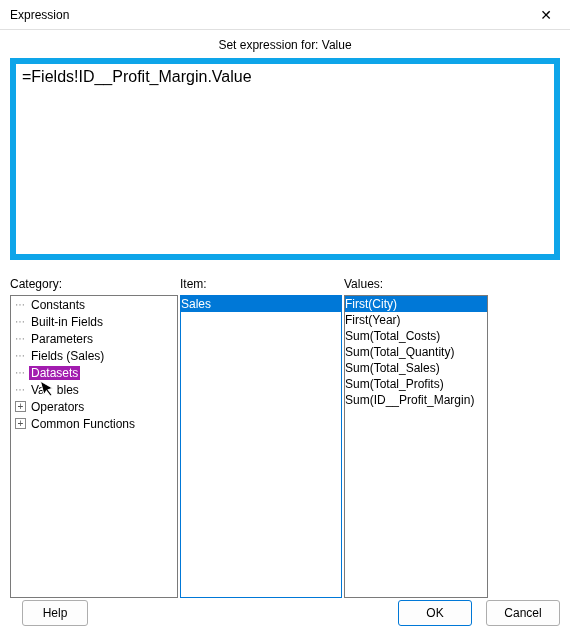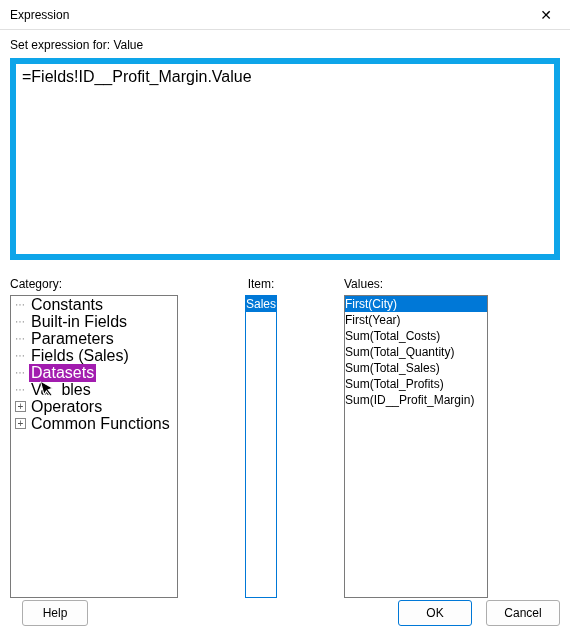--- a/index.html
+++ b/index.html
@@ -32,20 +32,21 @@
       cursor: pointer;
       padding: 4px 8px;
       font-family: Arial, sans-serif;
     }
     .content {
       padding: 8px 10px 0 10px;
     }
     .set-expr-label {
       font-size: 12px;
       margin-bottom: 6px;
+      text-align: center;
     }
     .expr-textarea {
       width: 100%;
       height: 202px;
       border: 6px solid #0ea5e9;
       padding: 4px 6px;
       font-family: "Segoe UI", Tahoma, Arial, sans-serif;
       font-size: 16px;
       resize: none;
       outline: none;
@@ -54,21 +55,21 @@
     .lower-panel {
       display: flex;
       gap: 2px;
       margin-top: 14px;
     }
     .col {
       display: flex;
       flex-direction: column;
     }
     .col-category { width: 168px; }
-    .col-item { width: 162px; align-items: center; }
+    .col-item { width: 162px; }
     .col-values { width: 144px; }
     .col-label {
       font-size: 12px;
       margin-bottom: 4px;
     }
     .listbox {
       border: 1px solid #7a7a7a;
       height: 303px;
       overflow: auto;
       background: #fff;
@@ -96,21 +97,21 @@
       width: 11px;
       height: 11px;
       border: 1px solid #888;
       font-size: 10px;
       line-height: 8px;
       margin-right: 3px;
       color: #555;
       background: #fff;
     }
     .tree-label {
-      font-size: 16px;
+      font-size: 12px;
       padding: 0 2px;
     }
     .tree-selected .tree-label {
       background: #a21caf;
       color: #fff;
     }
     .cursor-overlay {
       position: relative;
     }
     .cursor {

